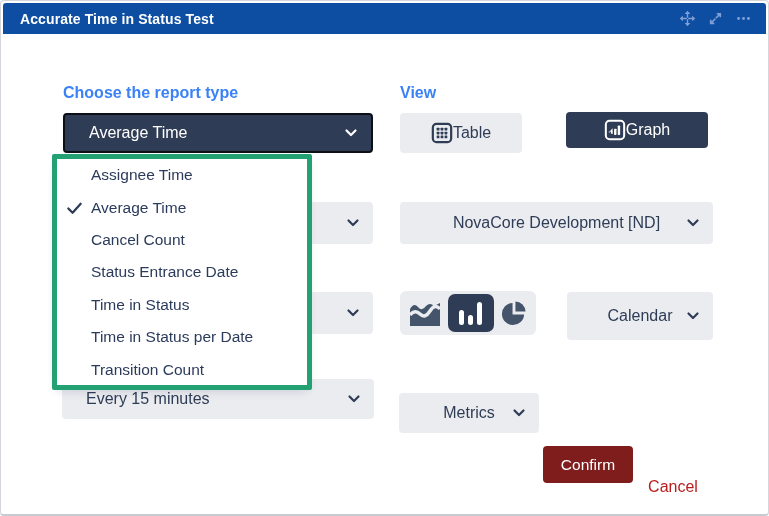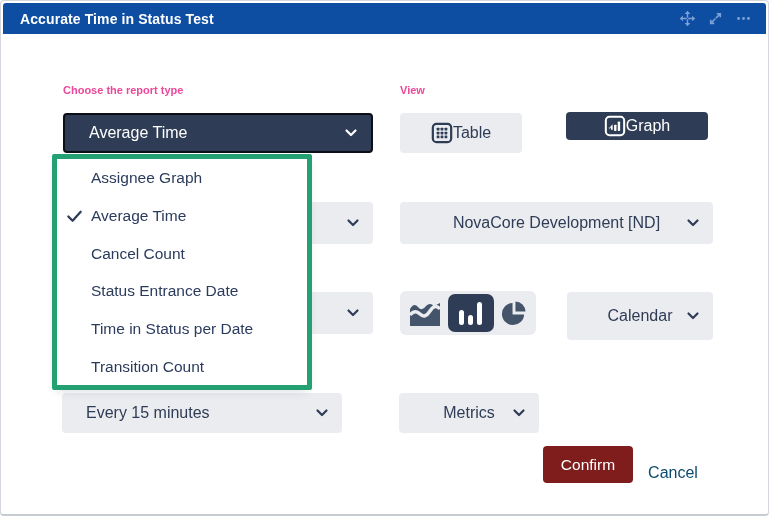--- a/index.html
+++ b/index.html
@@ -27,21 +27,21 @@
     gap:8px;
   }
   .header-title { color:#fff; font-size:14px; font-weight:bold; letter-spacing:.1px; }
   .header-icons { margin-left:auto; display:flex; align-items:center; gap:11px; }
   .hicon { width:17px; height:17px; display:flex; align-items:center; justify-content:center; color:#7ea0d6; cursor:pointer; }
   .hicon svg { display:block; }
 
   
   .field-label {
     position:absolute;
-    font-size:11px; font-weight:600; color:#ec4899;
+    font-size:16px; font-weight:600; color:#3b82f6;
   }
   
   .sel {
     position:absolute;
     background:#ebecf0;
     border-radius:4px;
     display:flex; align-items:center;
     color:#2e3c55;
     font-size:16px;
     cursor:pointer;
@@ -102,23 +102,23 @@
     z-index:6; pointer-events:none;
   }
 
   
   .confirm-btn {
     position:absolute; left:542px; top:445px; width:90px; height:37px;
     background:#7f1d1d; color:#fff; border:none; border-radius:4px;
     font-size:15.5px; font-family:inherit; cursor:pointer;
   }
   .cancel-btn {
-    position:absolute; left:638px; top:453px; width:68px; height:37px;
+    position:absolute; left:638px; top:467px; width:68px; height:37px;
     display:flex; align-items:center; justify-content:center;
-    color:#0c4a6e; font-size:16px; cursor:pointer;
+    color:#b91c1c; font-size:16px; cursor:pointer;
   }
 </style>
 </head>
 <body>
 
 <div class="dialog">
 
   <div class="header">
     <span class="header-title">Accurate Time in Status Test</span>
     <span class="header-icons">
@@ -165,21 +165,21 @@
             <rect x="10.5" y="10.5" width="3" height="3" rx=".6"></rect>
             <rect x="14.8" y="10.5" width="3" height="3" rx=".6"></rect>
           <rect x="6.2" y="14.8" width="3" height="3" rx=".6"></rect>
             <rect x="10.5" y="14.8" width="3" height="3" rx=".6"></rect>
             <rect x="14.8" y="14.8" width="3" height="3" rx=".6"></rect>
         </g>
       </svg>
     </span>
     <span>Table</span>
   </div>
-  <div class="view-btn selected" style="left:565px; top:111px; width:142px; height:28px;">
+  <div class="view-btn selected" style="left:565px; top:111px; width:142px; height:36px;">
     <span style="display:flex;">
       <svg width="22" height="22" viewBox="0 0 24 24" fill="none">
         <rect x="2" y="2" width="20" height="20" rx="4" stroke="#fff" stroke-width="2.2"></rect>
         <g fill="#fff">
           <path d="M6 13.8l3.3-3.7.3 5.9h-2l-.1-2.6-1.5 1.7-1.3-1.3z"></path>
           <rect x="11" y="10.5" width="2.6" height="7" rx=".8"></rect>
           <rect x="15" y="7" width="2.6" height="10.5" rx=".8"></rect>
         </g>
       </svg>
     </span>
@@ -230,56 +230,59 @@
   </div>
   <div class="sel centered" style="left:566px; top:291px; width:146px; height:48px;">
     <span>Calendar</span>
     <span class="chev">
       <svg width="14" height="14" viewBox="0 0 14 14" fill="none" stroke="#2e3c55" stroke-width="2.2" stroke-linecap="round" stroke-linejoin="round">
           <path d="M2.5 4.5 L7 9 L11.5 4.5"></path>
         </svg>
     </span>
   </div>
 
-  <div class="sel left-pad" style="left:61px; top:392px; width:280px; height:40px;">
+  <div class="sel left-pad" style="left:61px; top:378px; width:312px; height:40px;">
     <span>Every 15 minutes</span>
     <span class="chev">
       <svg width="14" height="14" viewBox="0 0 14 14" fill="none" stroke="#2e3c55" stroke-width="2.2" stroke-linecap="round" stroke-linejoin="round">
           <path d="M2.5 4.5 L7 9 L11.5 4.5"></path>
         </svg>
     </span>
   </div>
   <div class="sel centered" style="left:398px; top:392px; width:140px; height:40px;">
     <span>Metrics</span>
     <span class="chev">
       <svg width="14" height="14" viewBox="0 0 14 14" fill="none" stroke="#2e3c55" stroke-width="2.2" stroke-linecap="round" stroke-linejoin="round">
           <path d="M2.5 4.5 L7 9 L11.5 4.5"></path>
         </svg>
     </span>
   </div>
 
   <div class="menu">
     <div class="menu-item">
-      <span>Assignee Graph</span>
+      <span>Assignee Time</span>
     </div>
     <div class="menu-item">
       <span class="check">
         <svg width="19" height="19" viewBox="0 0 20 20" fill="none" stroke="#2e3c55" stroke-width="2.4" stroke-linecap="round" stroke-linejoin="round">
             <path d="M3.5 10.5 L8 15 L16.5 5.5"></path>
           </svg>
       </span>
       <span>Average Time</span>
     </div>
     <div class="menu-item">
       <span>Cancel Count</span>
     </div>
     <div class="menu-item">
       <span>Status Entrance Date</span>
     </div>
     <div class="menu-item">
+      <span>Time in Status</span>
+    </div>
+    <div class="menu-item">
       <span>Time in Status per Date</span>
     </div>
     <div class="menu-item">
       <span>Transition Count</span>
     </div>
   </div>
 
   <div class="annotation-box"></div>
 
   <button class="confirm-btn">Confirm</button>

